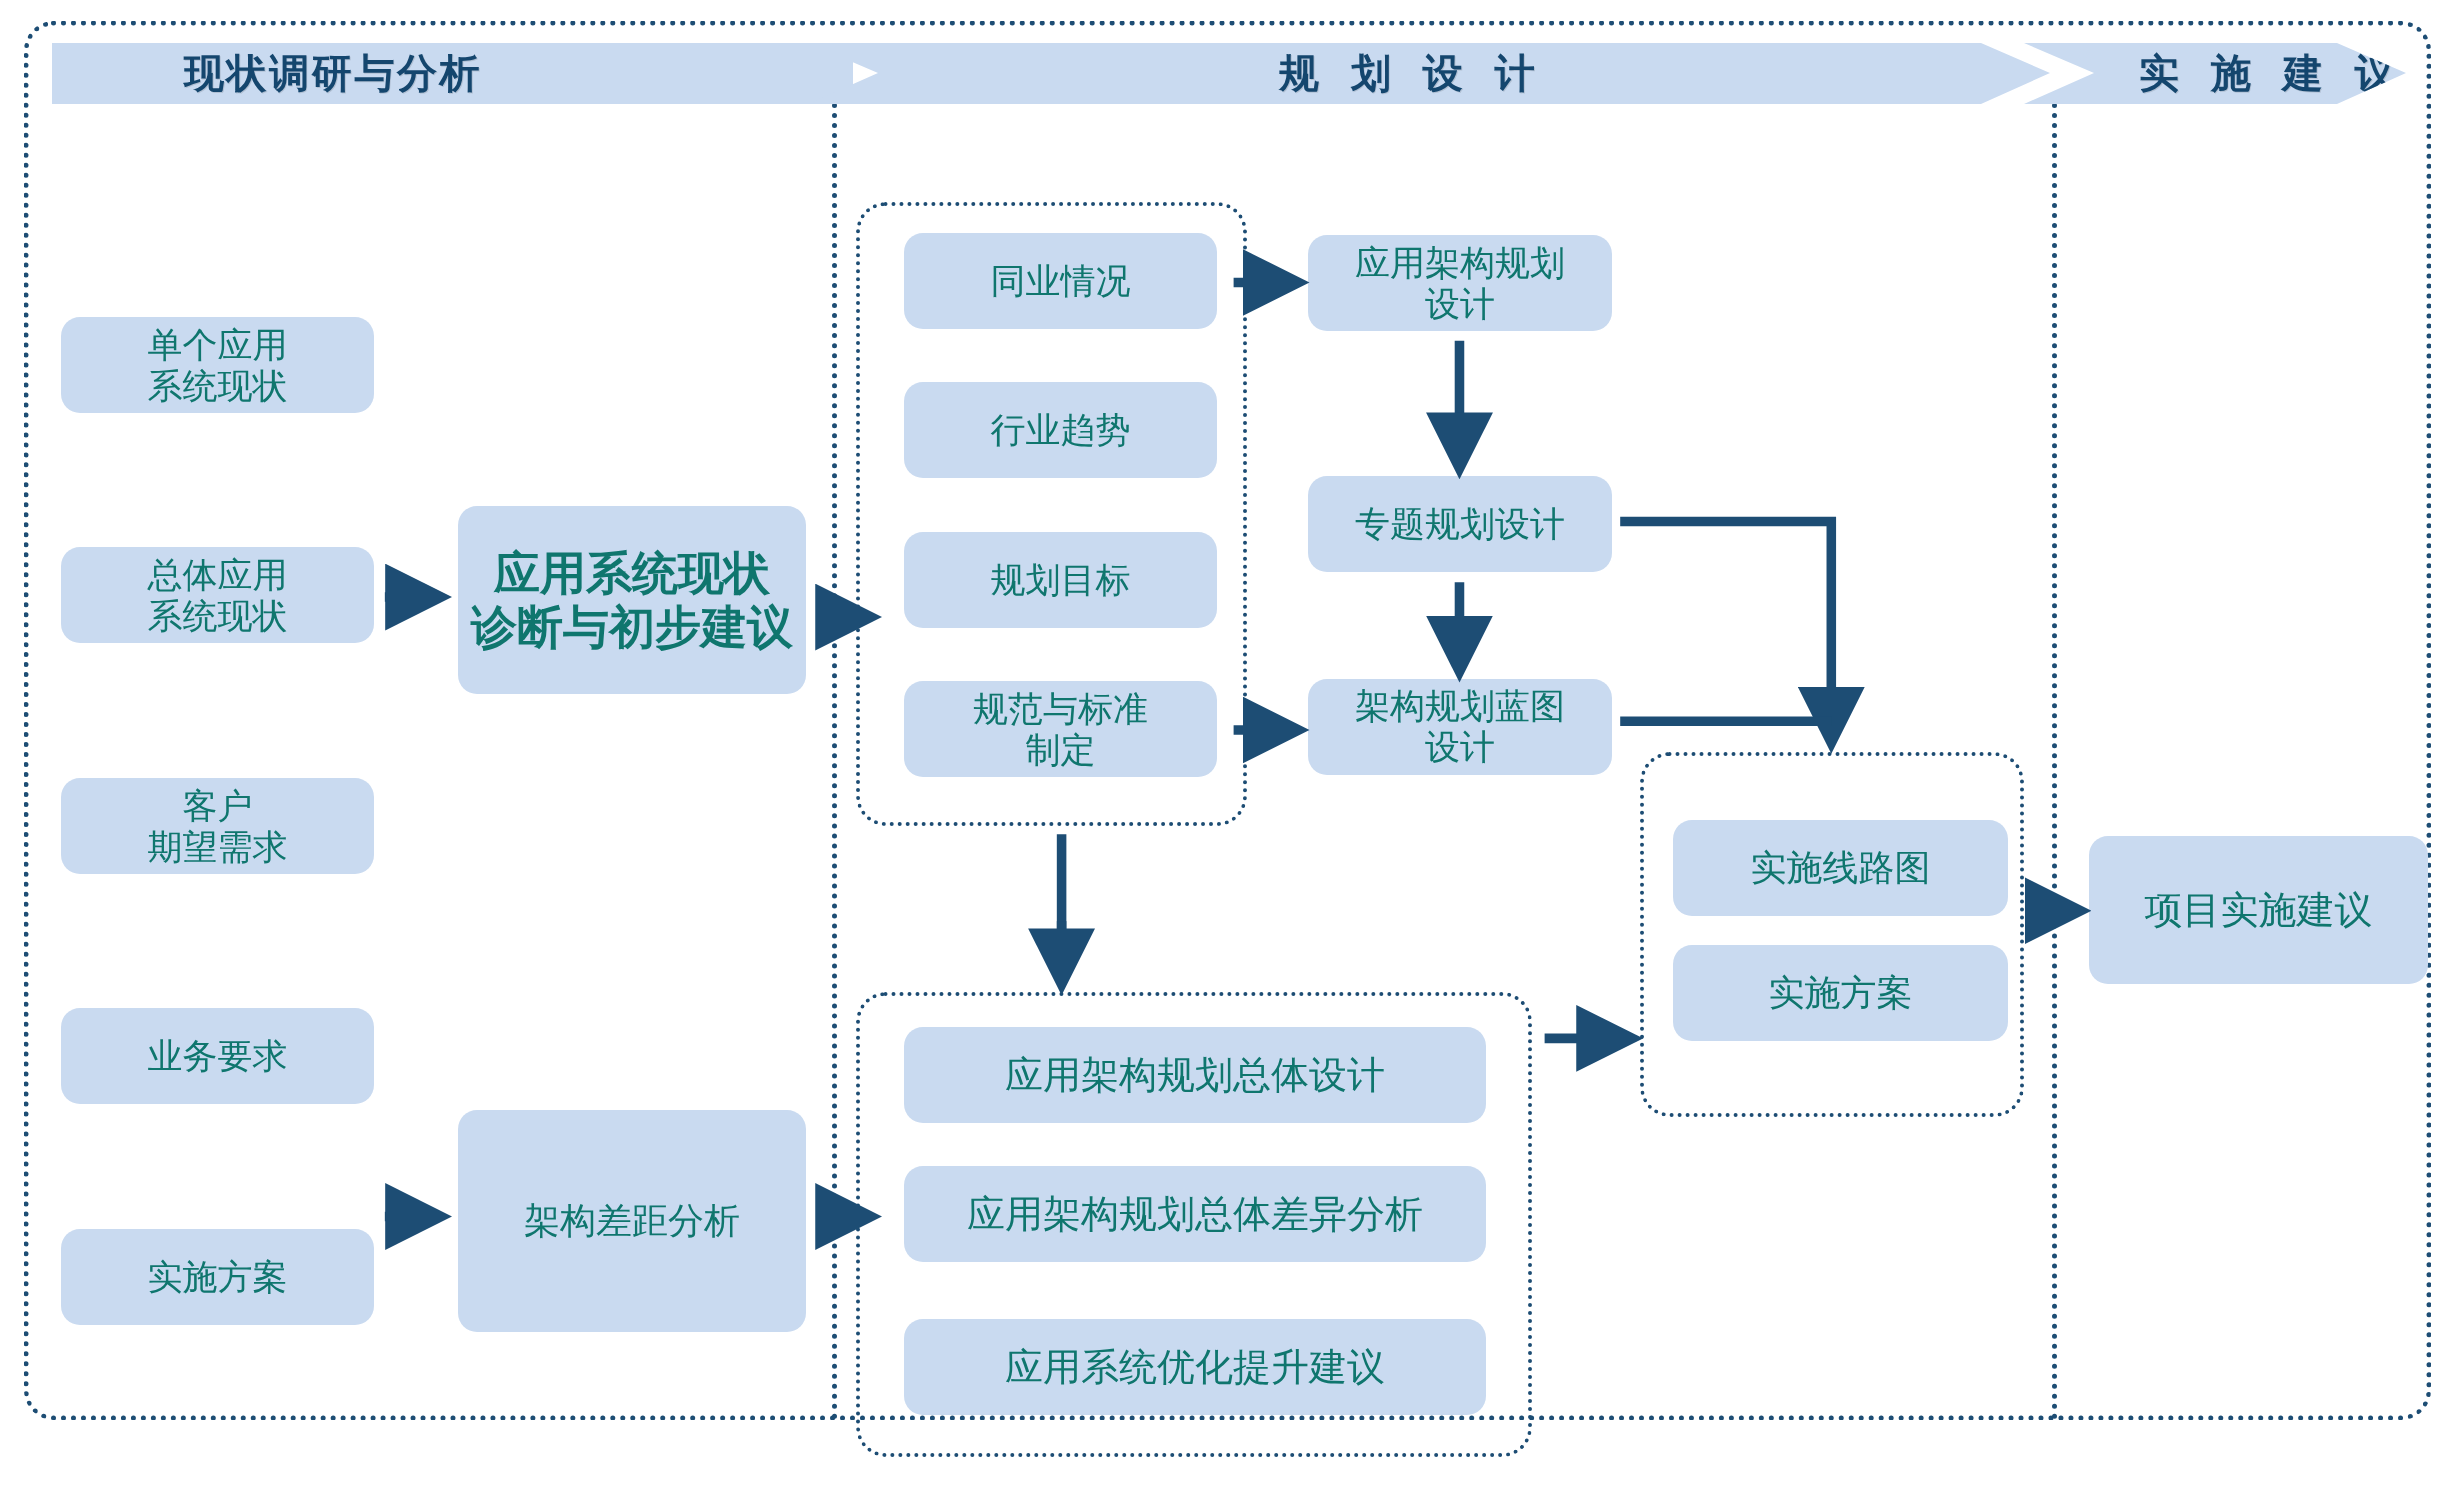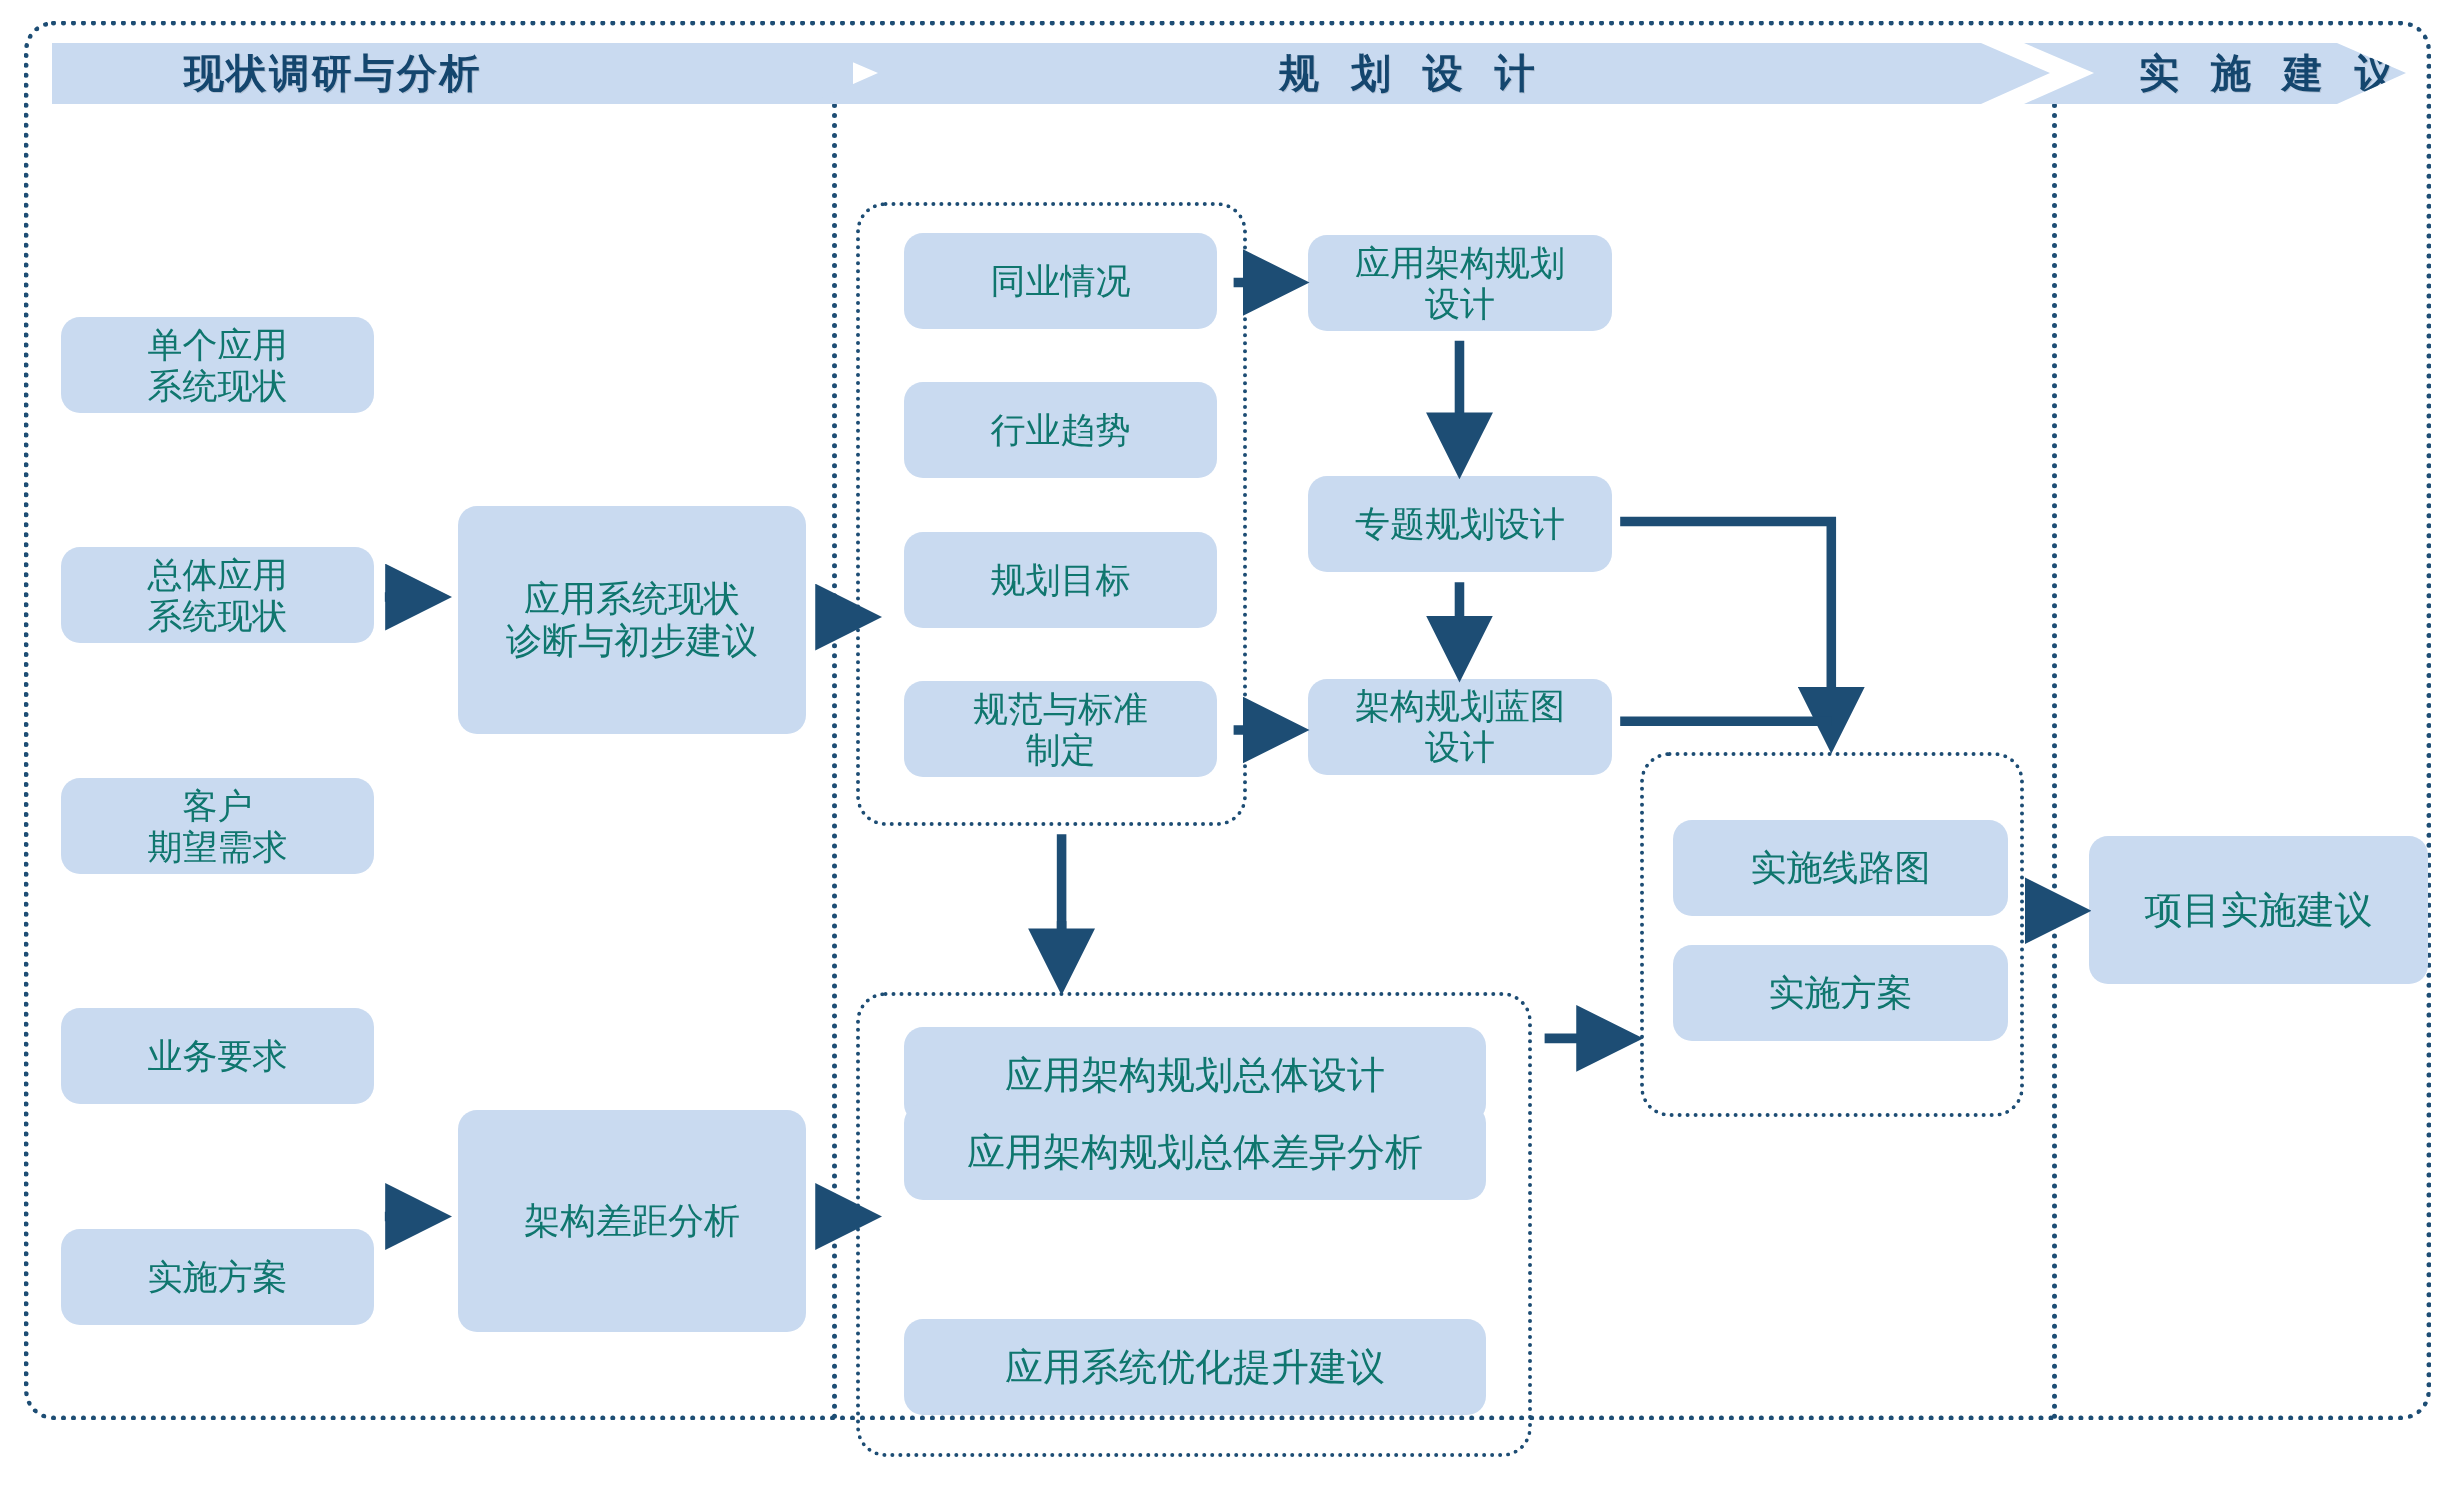--- a/index.html
+++ b/index.html
@@ -72,21 +72,21 @@
   <div class="node" style="left:61px;top:547px;width:313px;height:96px;font-size:35px;">总体应用
 系统现状</div>
 
   <div class="node" style="left:61px;top:778px;width:313px;height:96px;font-size:35px;">客户
 期望需求</div>
 
   <div class="node" style="left:61px;top:1008px;width:313px;height:96px;font-size:35px;">业务要求</div>
 
   <div class="node" style="left:61px;top:1229px;width:313px;height:96px;font-size:35px;">实施方案</div>
 
-  <div class="node" style="left:458px;top:506px;width:348px;height:228px;font-size:36px;">应用系统现状
+  <div class="node" style="left:458px;top:506px;width:348px;height:188px;font-size:46px;font-weight:bold;">应用系统现状
 诊断与初步建议</div>
 
   <div class="node" style="left:458px;top:1110px;width:348px;height:222px;font-size:36px;">架构差距分析</div>
 
   <div class="group-box" style="left:856px;top:202px;width:391px;height:624px;"></div>
 
   <div class="node" style="left:904px;top:233px;width:313px;height:96px;font-size:35px;">同业情况</div>
 
   <div class="node" style="left:904px;top:382px;width:313px;height:96px;font-size:35px;">行业趋势</div>
 
@@ -100,21 +100,21 @@
 
   <div class="node" style="left:1308px;top:476px;width:304px;height:96px;font-size:35px;">专题规划设计</div>
 
   <div class="node" style="left:1308px;top:679px;width:304px;height:96px;font-size:35px;font-family:Liberation Serif, serif;">架构规划蓝图
 设计</div>
 
   <div class="group-box" style="left:856px;top:992px;width:676px;height:465px;"></div>
 
   <div class="node" style="left:904px;top:1027px;width:582px;height:96px;font-size:38px;">应用架构规划总体设计</div>
 
-  <div class="node" style="left:904px;top:1104px;width:582px;height:96px;font-size:38px;">应用架构规划总体差异分析</div>
+  <div class="node" style="left:904px;top:1166px;width:582px;height:96px;font-size:38px;">应用架构规划总体差异分析</div>
 
   <div class="node" style="left:904px;top:1319px;width:582px;height:96px;font-size:38px;">应用系统优化提升建议</div>
 
   <div class="group-box" style="left:1640px;top:752px;width:384px;height:365px;"></div>
 
   <div class="node" style="left:1673px;top:772px;width:335px;height:96px;font-size:36px;margin-top:48px;">实施线路图</div>
 
   <div class="node" style="left:1673px;top:945px;width:335px;height:96px;font-size:36px;">实施方案</div>
 
   <div class="node" style="left:2089px;top:836px;width:339px;height:148px;font-size:38px;">项目实施建议</div>

